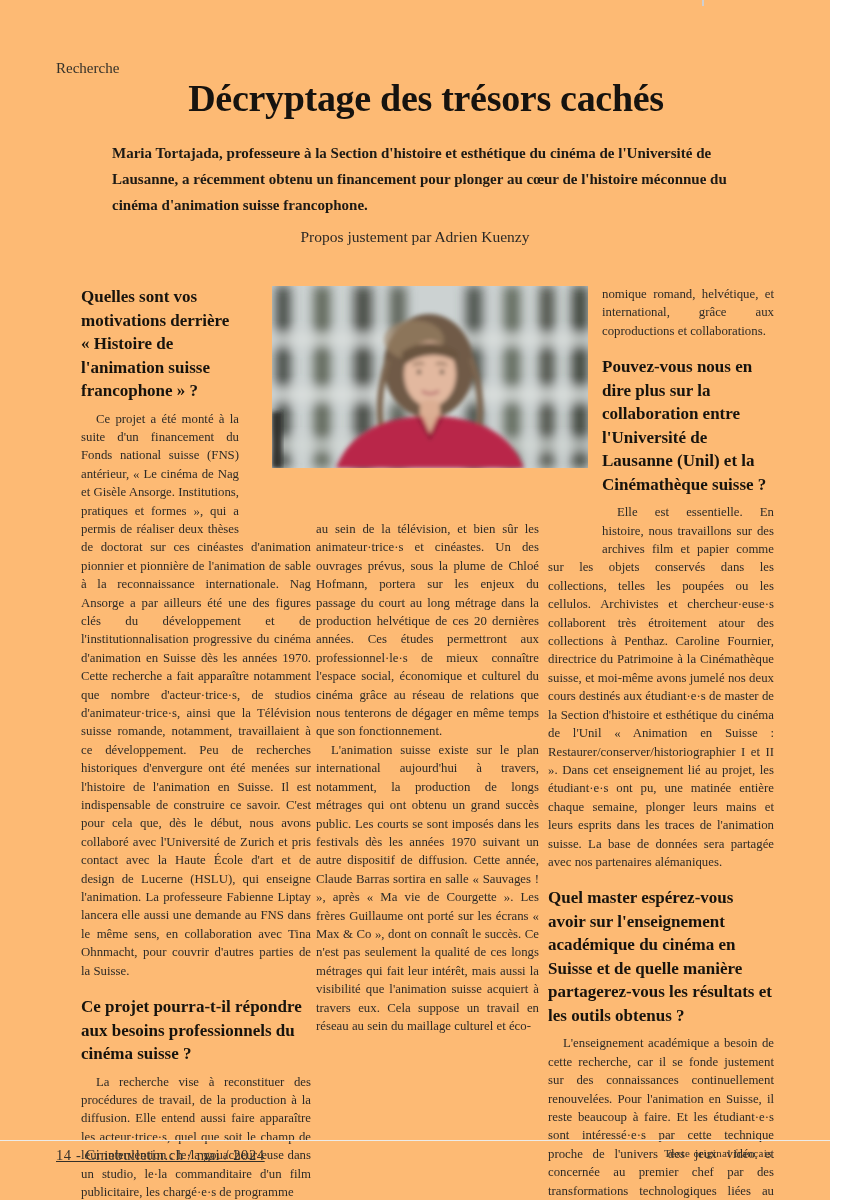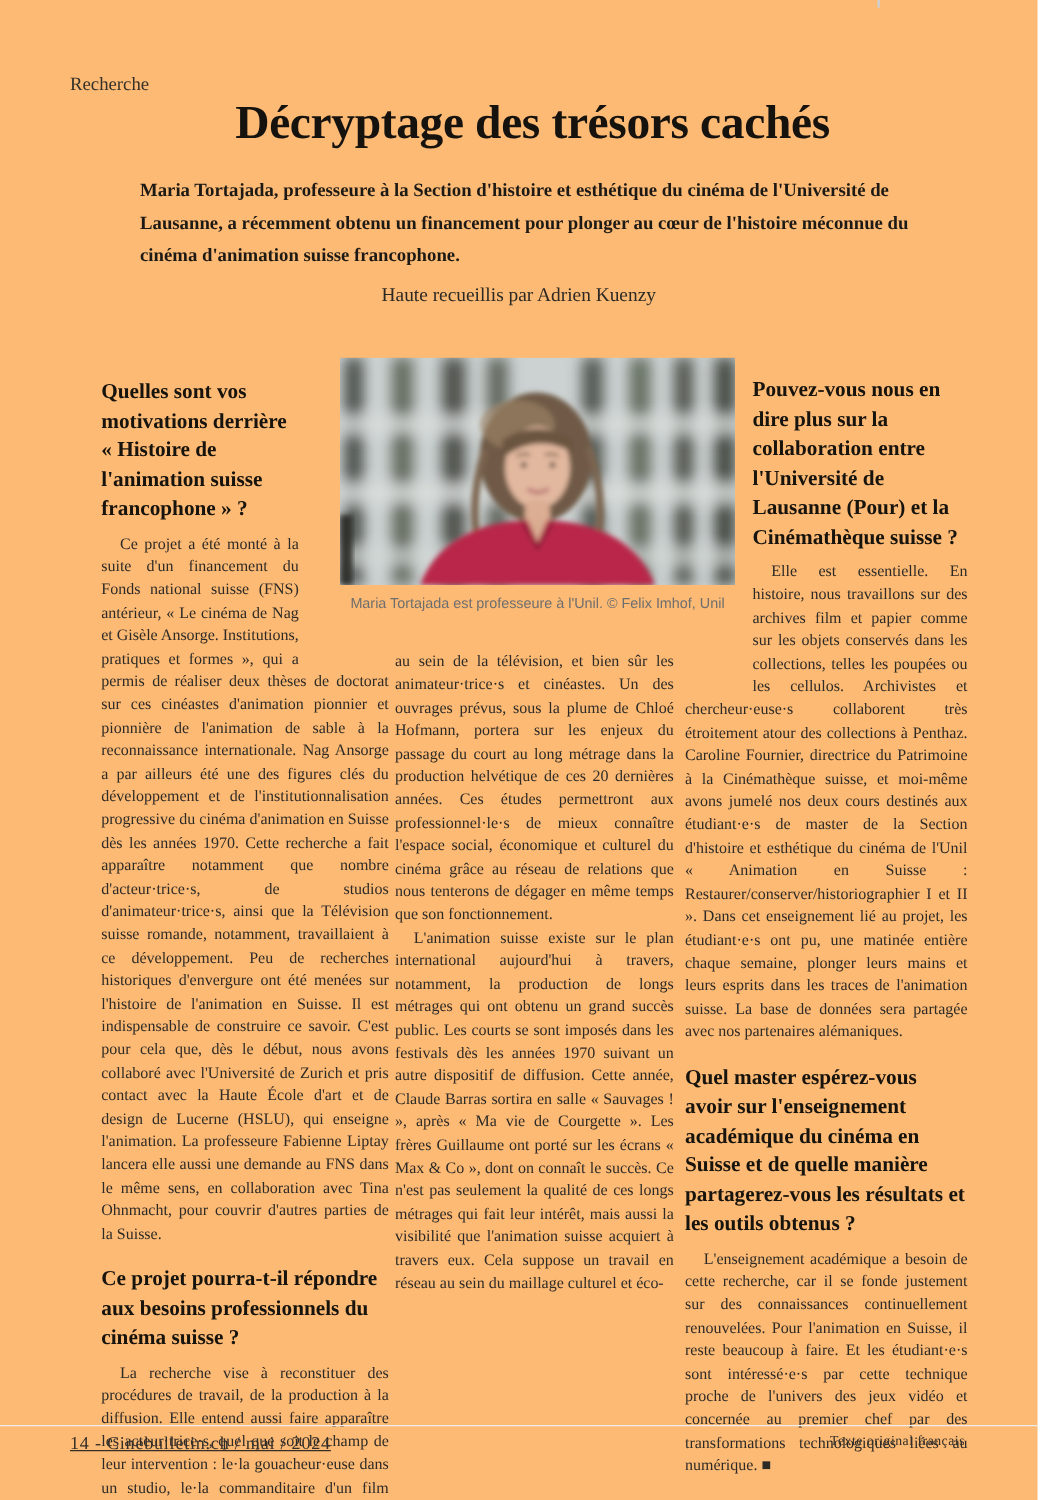--- a/index.html
+++ b/index.html
@@ -30,39 +30,39 @@
   .col1 { left:81px;  width:230px; }
   .col2 { left:316px; width:223px; top:520px; }
   .col3 { left:548px; width:226px; }
   .spacer-r { float:right; width:72px; height:246px; }
   .spacer-l { float:left;  width:54px; height:272px; }
 
   .q {
     font-size:17px; line-height:23.5px; font-weight:bold; color:#17130d;
     margin:15px 0 7px 0; text-align:left;
   }
-  .mt0 { margin-top:16px; }
+  .mt0 { margin-top:0; }
   .ans  { margin:0; text-indent:15px; }
   .cont { margin:0; text-indent:0; }
 
   .rule { position:absolute; left:0; top:1140px; width:849px; height:1px; background:#ececea; }
   .footer-left  { position:absolute; left:56px;  top:1147px; font-size:14.5px; letter-spacing:0.6px; color:#343029;text-decoration:underline; }
   .footer-right { position:absolute; right:58px; top:1147px; font-size:11px; letter-spacing:0.4px; color:#343029; }
 </style>
 </head>
 <body>
 
 <div class="page">
 
   <div class="crop-mark"></div>
 
   <div class="kicker">Recherche</div>
   <h1 class="title">Décryptage des trésors cachés</h1>
   <div class="lede">Maria Tortajada, professeure à la Section d'histoire et esthétique du cinéma de l'Université de Lausanne, a récemment obtenu un financement pour plonger au cœur de l'histoire méconnue du cinéma d'animation suisse francophone.</div>
-  <div class="byline">Haute recueillis par Adrien Kuenzy</div>
+  <div class="byline">Propos justement par Adrien Kuenzy</div>
 
   <div class="photo">
     <svg width="316" height="182" viewBox="0 0 316 182" xmlns="http://www.w3.org/2000/svg">
       <defs>
         <filter id="bBig" x="-20%" y="-20%" width="140%" height="140%">
             <feGaussianBlur stdDeviation="6"></feGaussianBlur>
           </filter>
         <filter id="bSm" x="-20%" y="-20%" width="140%" height="140%">
             <feGaussianBlur stdDeviation="2"></feGaussianBlur>
           </filter>
@@ -94,38 +94,38 @@
         <path d="M141,79 q6,-3 11,-1" stroke="#7a614b" stroke-width="2" fill="none"></path>
         <path d="M164,78 q6,-2 11,1" stroke="#7a614b" stroke-width="2" fill="none"></path>
         <path d="M150,105 q8,6 17,0" stroke="#b4656a" stroke-width="2.6" fill="none"></path>
         <rect x="148" y="114" width="20" height="24" rx="7" fill="#dcae93"></rect>
         <path d="M64,182 C78,146 112,130 158,130 C204,130 238,146 252,182 Z" fill="#b9284a"></path>
         <path d="M150,130 L158,148 L166,130 Z" fill="#d9ab90"></path>
         <path d="M146,131 L158,152 L170,131" stroke="#8f1f39" stroke-width="3" fill="none"></path>
       </g>
     </svg>
   </div>
-  <div class="caption">Maria Tortajada est professeure à l'Unil. © Felix Imhof, Unil</div>
 
   <div class="col col1" lang="fr">
     <div class="spacer-r"></div>
     <h3 class="q mt0">Quelles sont vos motivations derrière « Histoire de l'animation suisse francophone » ?</h3>
     <p class="ans">Ce projet a été monté à la suite d'un financement du Fonds national suisse (FNS) antérieur, « Le cinéma de Nag et Gisèle Ansorge. Institutions, pratiques et formes », qui a permis de réaliser deux thèses de doctorat sur ces cinéastes d'animation pionnier et pionnière de l'animation de sable à la reconnaissance internationale. Nag Ansorge a par ailleurs été une des figures clés du développement et de l'institutionnalisation progressive du cinéma d'animation en Suisse dès les années 1970. Cette recherche a fait apparaître notamment que nombre d'acteur·trice·s, de studios d'animateur·trice·s, ainsi que la Télévision suisse romande, notamment, travaillaient à ce développement. Peu de recherches historiques d'envergure ont été menées sur l'histoire de l'animation en Suisse. Il est indispensable de construire ce savoir. C'est pour cela que, dès le début, nous avons collaboré avec l'Université de Zurich et pris contact avec la Haute École d'art et de design de Lucerne (HSLU), qui enseigne l'animation. La professeure Fabienne Liptay lancera elle aussi une demande au FNS dans le même sens, en collaboration avec Tina Ohnmacht, pour couvrir d'autres parties de la Suisse.</p>
     <h3 class="q">Ce projet pourra-t-il répondre aux besoins professionnels du cinéma suisse ?</h3>
     <p class="ans">La recherche vise à reconstituer des procédures de travail, de la production à la diffusion. Elle entend aussi faire apparaître les acteur·trice·s, quel que soit le champ de leur intervention : le·la gouacheur·euse dans un studio, le·la commanditaire d'un film publicitaire, les chargé·e·s de programme</p>
   </div>
 
   <div class="col col2" lang="fr">
     <p class="cont">au sein de la télévision, et bien sûr les animateur·trice·s et cinéastes. Un des ouvrages prévus, sous la plume de Chloé Hofmann, portera sur les enjeux du passage du court au long métrage dans la production helvétique de ces 20 dernières années. Ces études permettront aux professionnel·le·s de mieux connaître l'espace social, économique et culturel du cinéma grâce au réseau de relations que nous tenterons de dégager en même temps que son fonctionnement.</p>
     <p class="ans">L'animation suisse existe sur le plan international aujourd'hui à travers, notamment, la production de longs métrages qui ont obtenu un grand succès public. Les courts se sont imposés dans les festivals dès les années 1970 suivant un autre dispositif de diffusion. Cette année, Claude Barras sortira en salle « Sauvages ! », après « Ma vie de Courgette ». Les frères Guillaume ont porté sur les écrans « Max &amp; Co », dont on connaît le succès. Ce n'est pas seulement la qualité de ces longs métrages qui fait leur intérêt, mais aussi la visibilité que l'animation suisse acquiert à travers eux. Cela suppose un travail en réseau au sein du maillage culturel et éco-</p>
   </div>
 
   <div class="col col3" lang="fr">
     <div class="spacer-l"></div>
-    <h3 class="q">Pouvez-vous nous en dire plus sur la collaboration entre l'Université de Lausanne (Pour) et la Cinémathèque suisse ?</h3>
+    <p class="cont">nomique romand, helvétique, et international, grâce aux coproductions et collaborations.</p>
+    <h3 class="q">Pouvez-vous nous en dire plus sur la collaboration entre l'Université de Lausanne (Unil) et la Cinémathèque suisse ?</h3>
     <p class="ans">Elle est essentielle. En histoire, nous travaillons sur des archives film et papier comme sur les objets conservés dans les collections, telles les poupées ou les cellulos. Archivistes et chercheur·euse·s collaborent très étroitement atour des collections à Penthaz. Caroline Fournier, directrice du Patrimoine à la Cinémathèque suisse, et moi-même avons jumelé nos deux cours destinés aux étudiant·e·s de master de la Section d'histoire et esthétique du cinéma de l'Unil « Animation en Suisse : Restaurer/conserver/historiographier I et II ». Dans cet enseignement lié au projet, les étudiant·e·s ont pu, une matinée entière chaque semaine, plonger leurs mains et leurs esprits dans les traces de l'animation suisse. La base de données sera partagée avec nos partenaires alémaniques.</p>
     <h3 class="q">Quel master espérez-vous avoir sur l'enseignement académique du cinéma en Suisse et de quelle manière partagerez-vous les résultats et les outils obtenus ?</h3>
     <p class="ans">L'enseignement académique a besoin de cette recherche, car il se fonde justement sur des connaissances continuellement renouvelées. Pour l'animation en Suisse, il reste beaucoup à faire. Et les étudiant·e·s sont intéressé·e·s par cette technique proche de l'univers des jeux vidéo et concernée au premier chef par des transformations technologiques liées au numérique. ■</p>
   </div>
 
   <div class="rule"></div>
   <div class="footer-left">14 - Cinebulletin.ch / mai / 2024</div>
   <div class="footer-right">Texte original français</div>
 
 </div>

